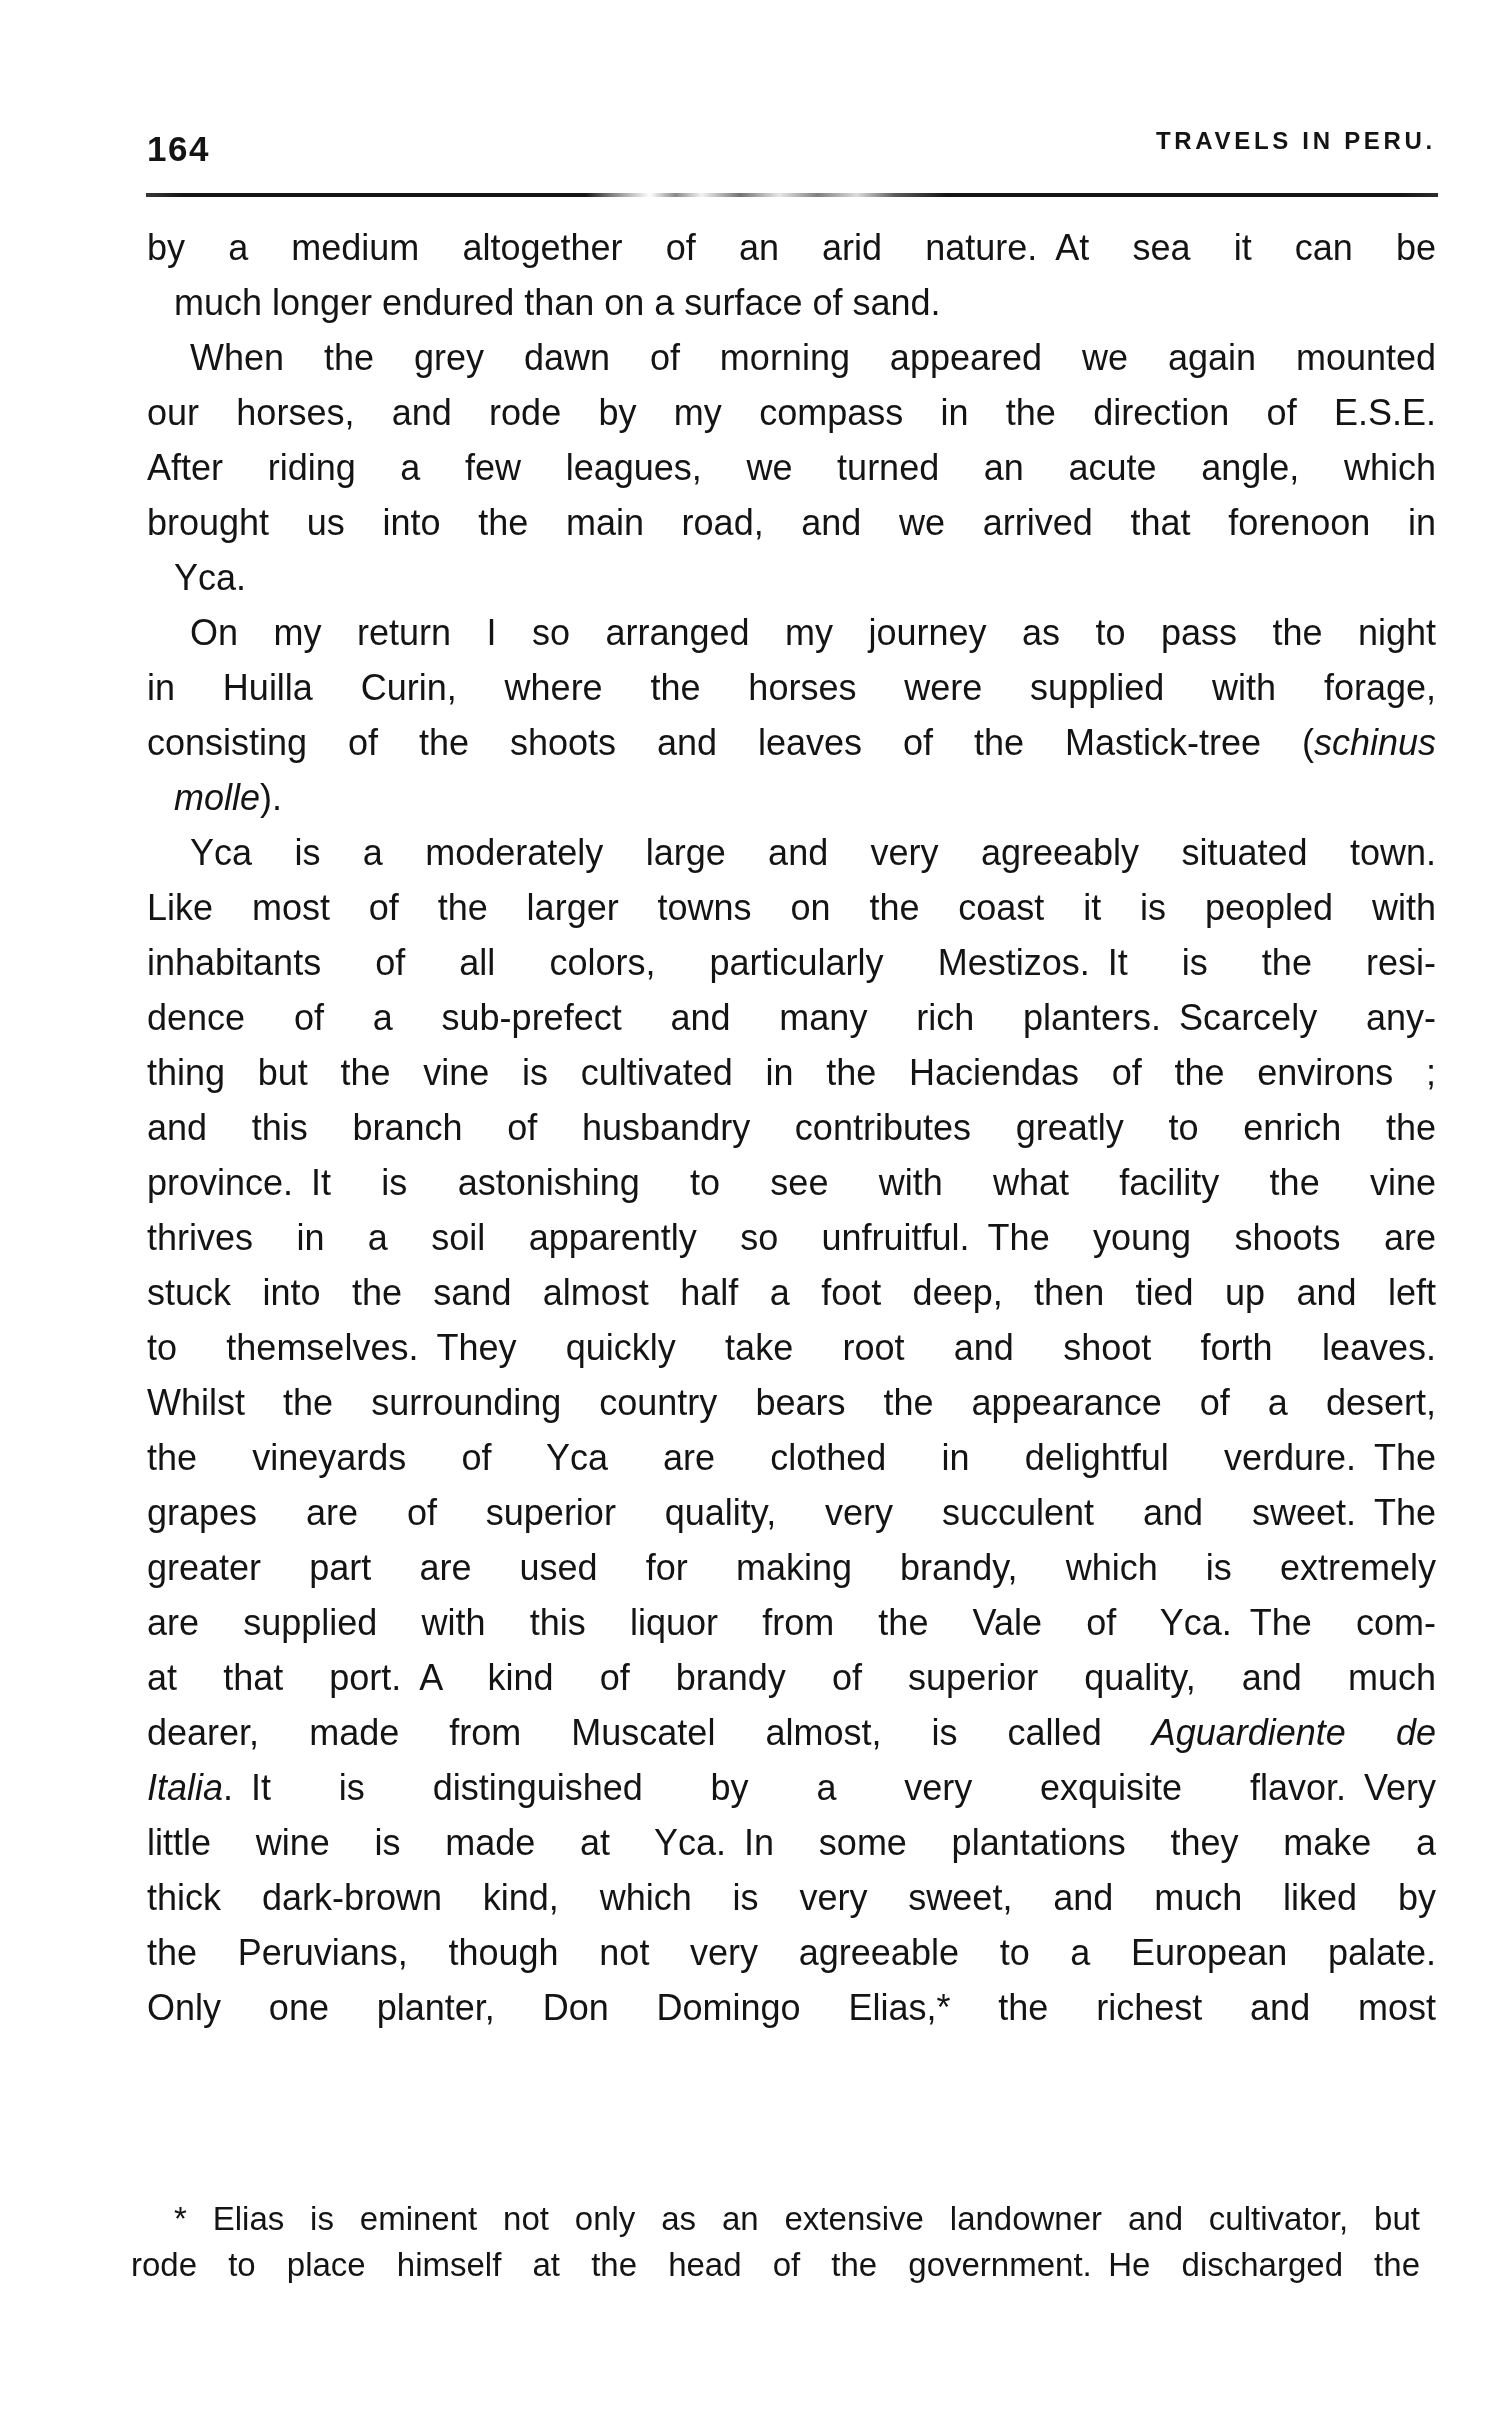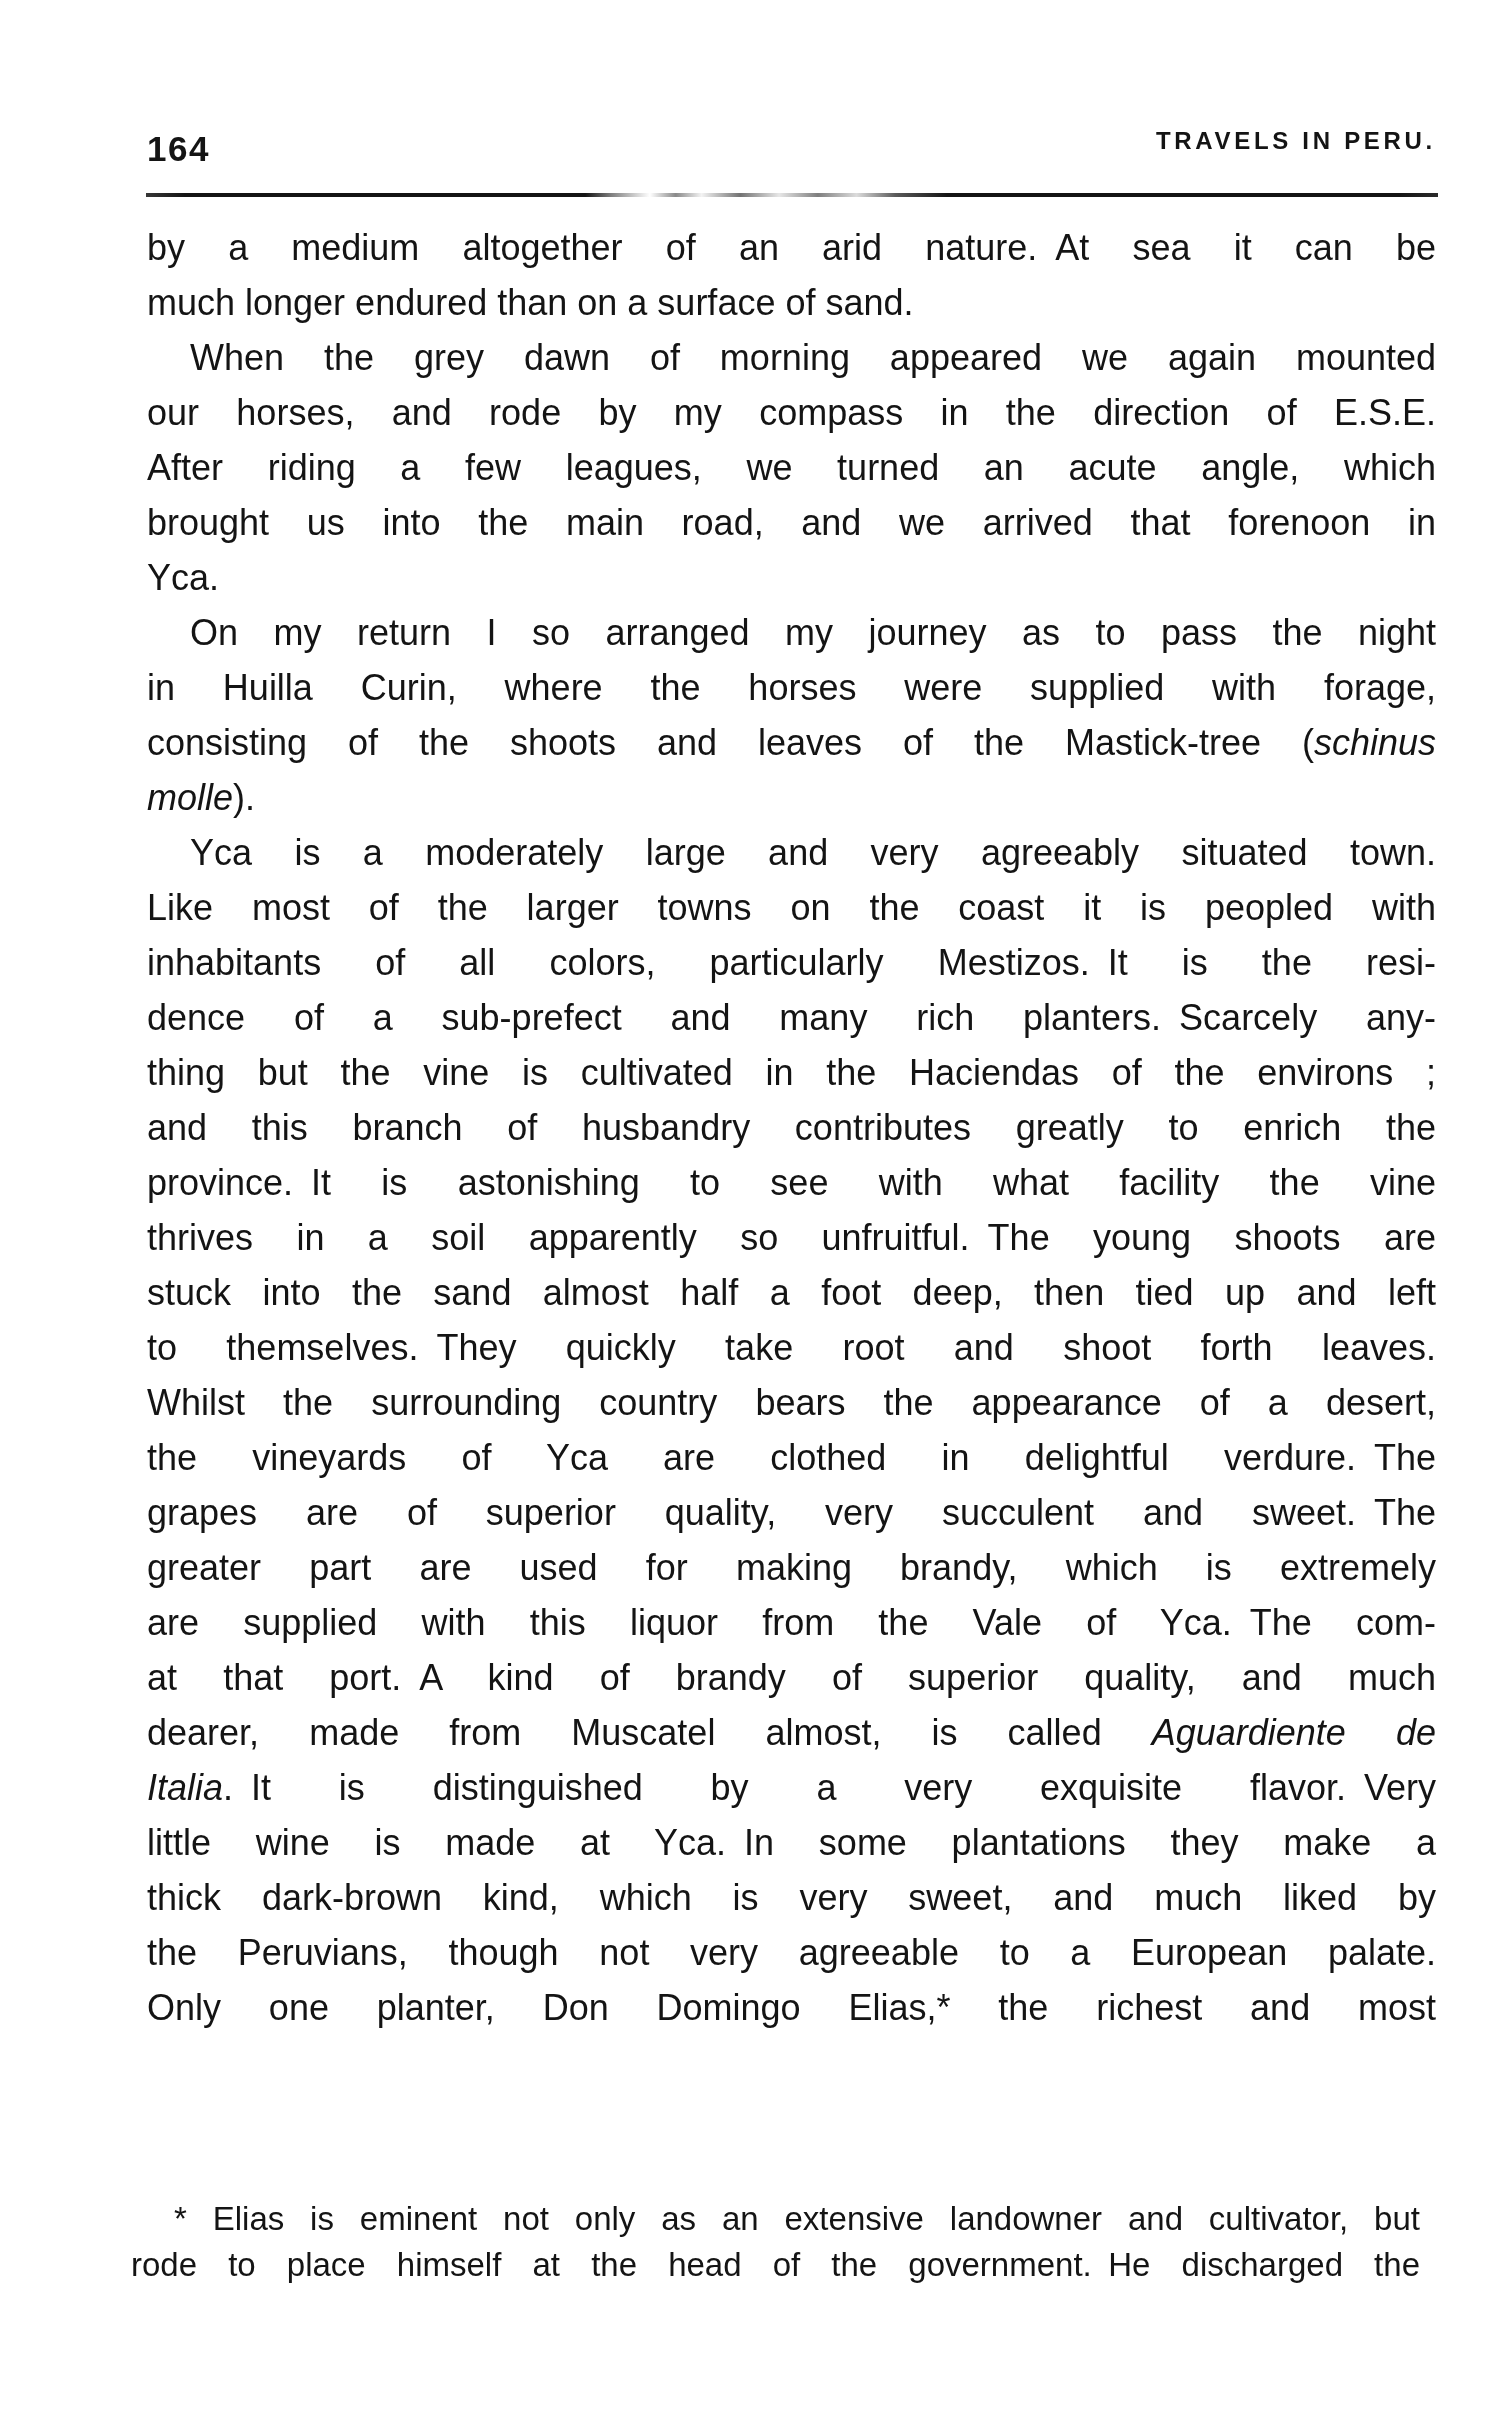--- a/index.html
+++ b/index.html
@@ -62,21 +62,21 @@
     left: 131px;
     top: 2196px;
     width: 1289px;
     font-size: 33px;
     line-height: 46px;
   }
   .line {
     text-align: justify;
     text-align-last: justify;
   }
-  .line.endline { text-align-last: left; }
+  .line.endline { text-align-last: left; margin-left: 27px; }
   .line.indent  { text-indent: 43px; }
   .line i { font-style: italic; }
 </style>
 </head>
 <body>
 
 <div class="page">
   <div class="header">
     <span class="pagenum">164</span>
     <span class="running-title">TRAVELS IN PERU.</span>

